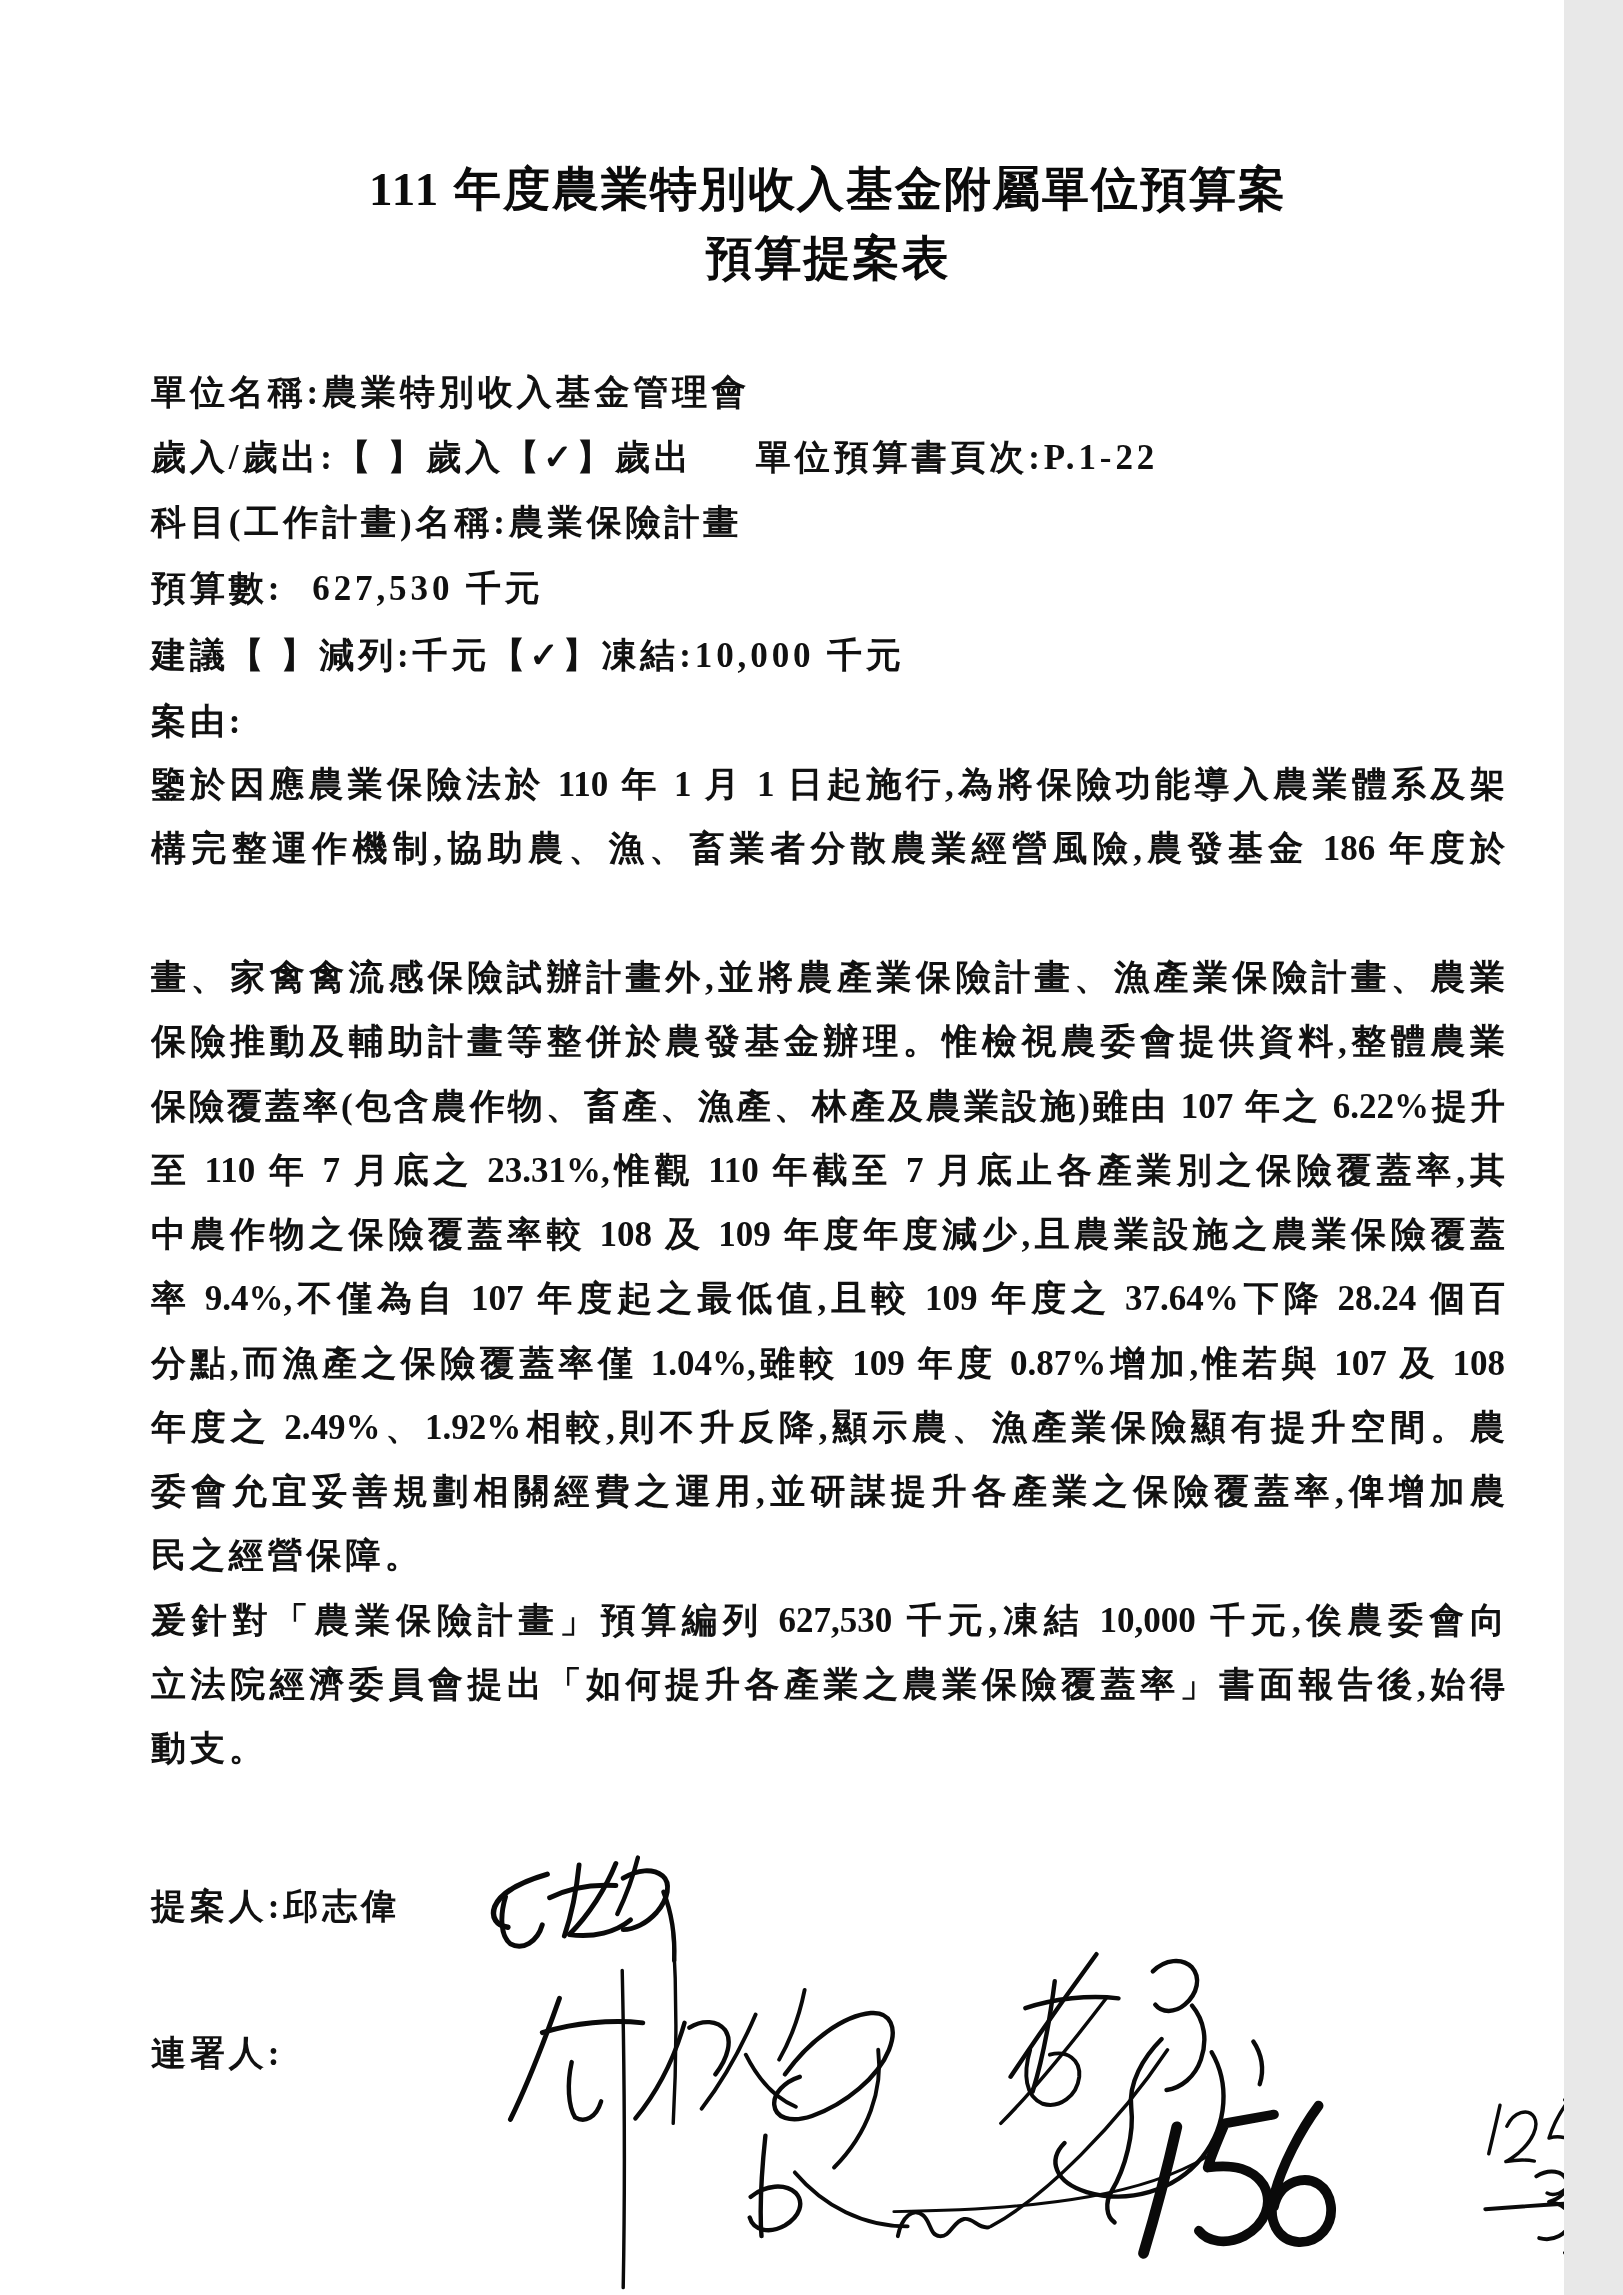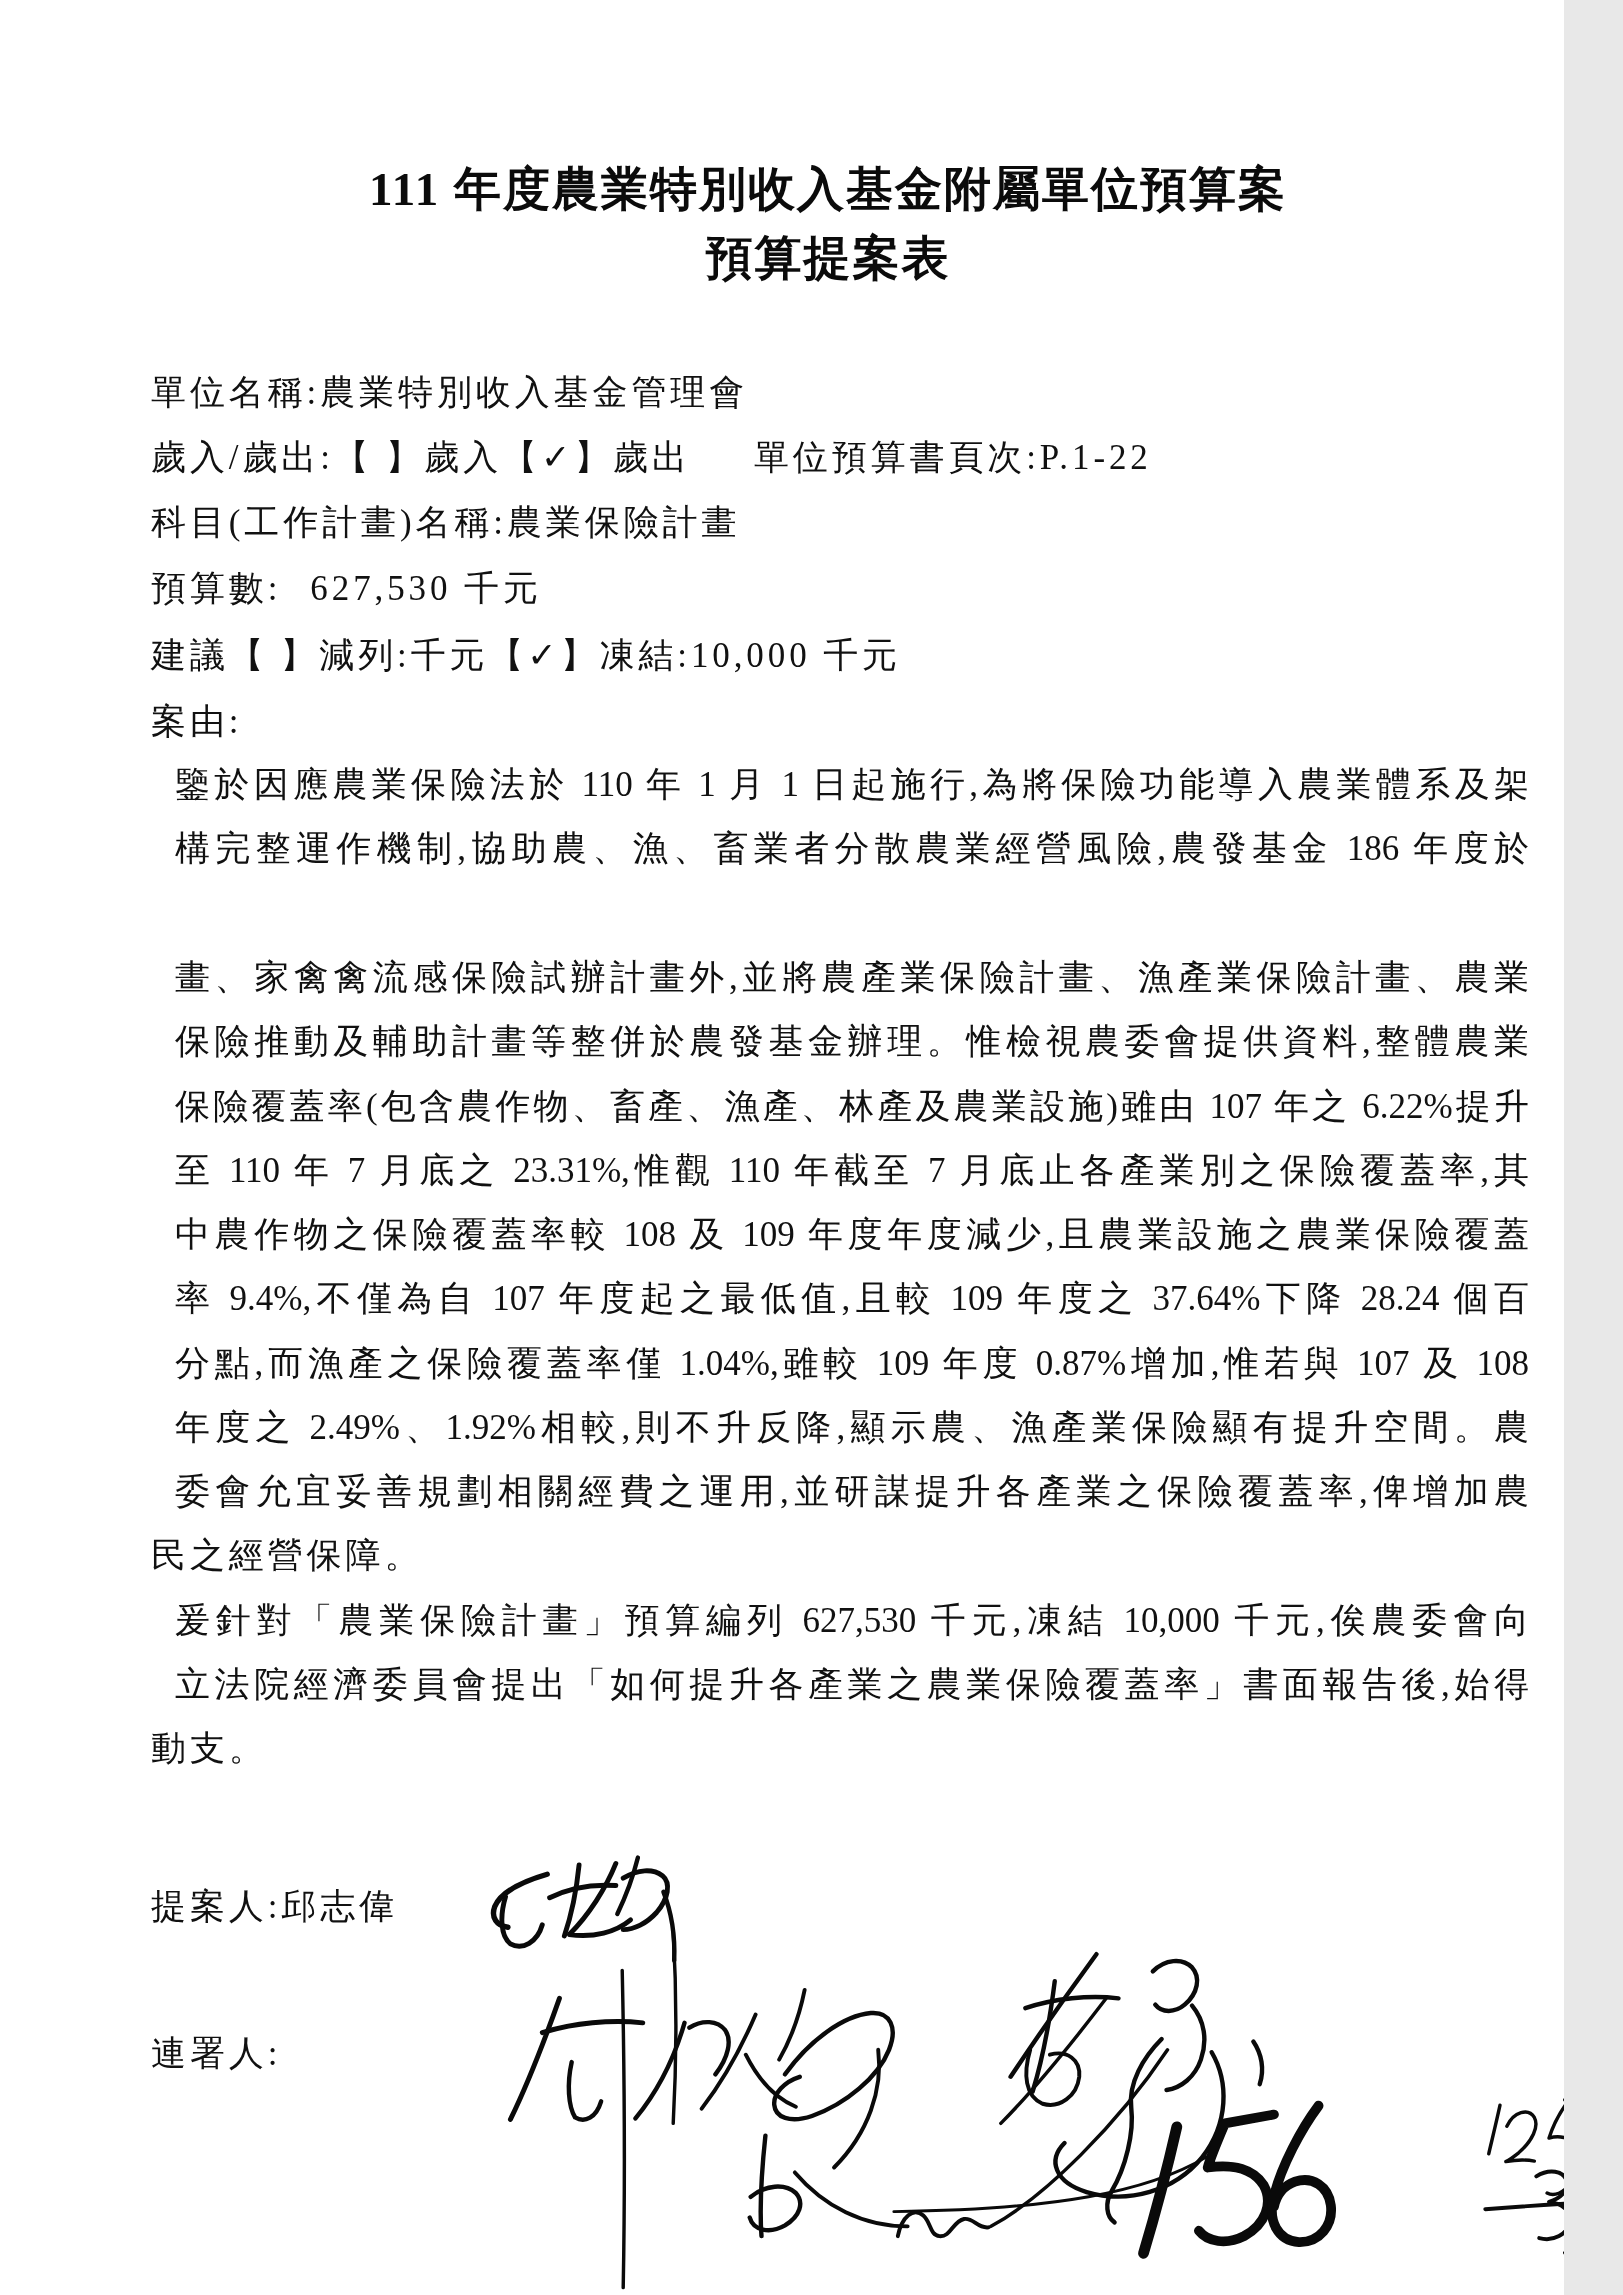--- a/index.html
+++ b/index.html
@@ -20,30 +20,30 @@
     color:#0b0b0b;
   }
   .title1{top:158px;}
   .title2{top:227px;text-align:center;}
   .line{
     position:absolute;left:151px;width:1354px;
     font-size:35px;
     letter-spacing:3.9px;
     white-space:nowrap;
     color:#111111;
+    font-weight:bold;
   }
   .just{
     white-space:normal;
     letter-spacing:0;
     text-align:justify;
     text-align-last:justify;
     text-justify:inter-character;
     overflow:hidden;
     height:58px;
-    margin-left:24px;
   }
   .gap-wide{display:inline-block;width:63px;}
   .amount-gap{display:inline-block;width:29px;}
   svg.ink{position:absolute;left:0;top:0;pointer-events:none;}
   svg.ink path{fill:none;stroke:#0a0a0a;stroke-linecap:round;stroke-linejoin:round;}
 </style>
 </head>
 <body>
 
 <div class="page">

